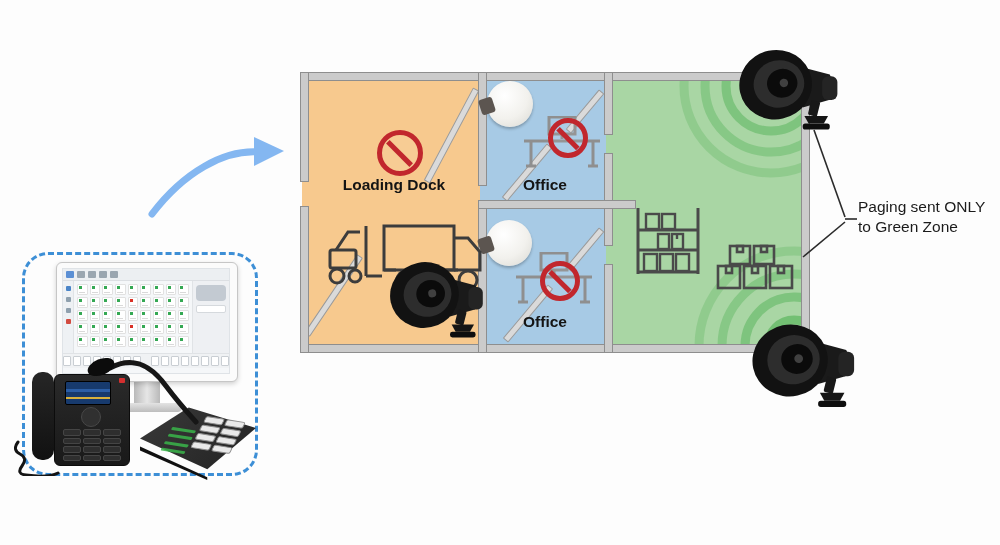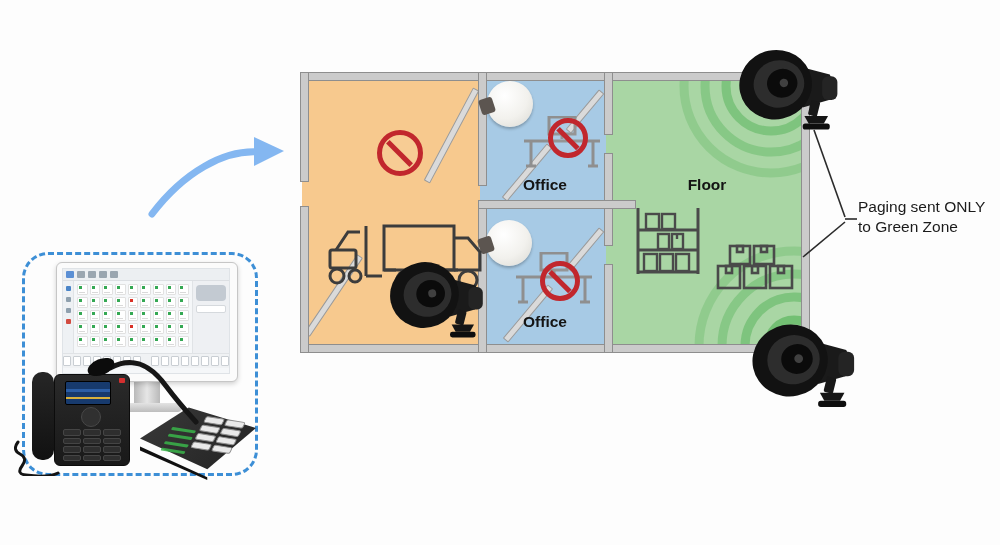--- a/index.html
+++ b/index.html
@@ -129,23 +129,23 @@
     <div class="wall" style="left:0;top:0;width:9px;height:110px;"></div>
     <div class="wall" style="left:0;top:134px;width:9px;height:147px;"></div>
     <div class="wall" style="left:501px;top:0;width:9px;height:281px;"></div>
     <div class="wall" style="left:178px;top:0;width:9px;height:114px;"></div>
     <div class="wall" style="left:178px;top:132px;width:9px;height:149px;"></div>
     <div class="wall" style="left:304px;top:0;width:9px;height:63px;"></div>
     <div class="wall" style="left:304px;top:81px;width:9px;height:93px;"></div>
     <div class="wall" style="left:304px;top:192px;width:9px;height:89px;"></div>
     <div class="wall" style="left:178px;top:128px;width:158px;height:9px;"></div>
 
+    <div class="zlabel" style="left:4px;top:104px;width:180px;">Loading Dock</div>
     <div class="zlabel" style="left:182px;top:104px;width:126px;">Office</div>
     <div class="zlabel" style="left:182px;top:241px;width:126px;">Office</div>
-    <div class="zlabel" style="left:308px;top:104px;width:198px;">Floor</div>
 
     <div class="dome" style="left:187px;top:9px;width:46px;height:46px;"></div>
     <div class="dome" style="left:186px;top:148px;width:46px;height:46px;"></div>
 
     <svg class="icon-svg" style="left:222px;top:44px;" width="80" height="52" viewBox="0 0 80 52">
       <g fill="none" stroke="#8F8F8F" stroke-width="3">
         <rect x="27" y="1" width="26" height="17"></rect>
           <line x1="40" y1="18" x2="40" y2="23"></line>
         <line x1="2" y1="25" x2="78" y2="25"></line>
         <line x1="9" y1="25" x2="9" y2="50"></line>

